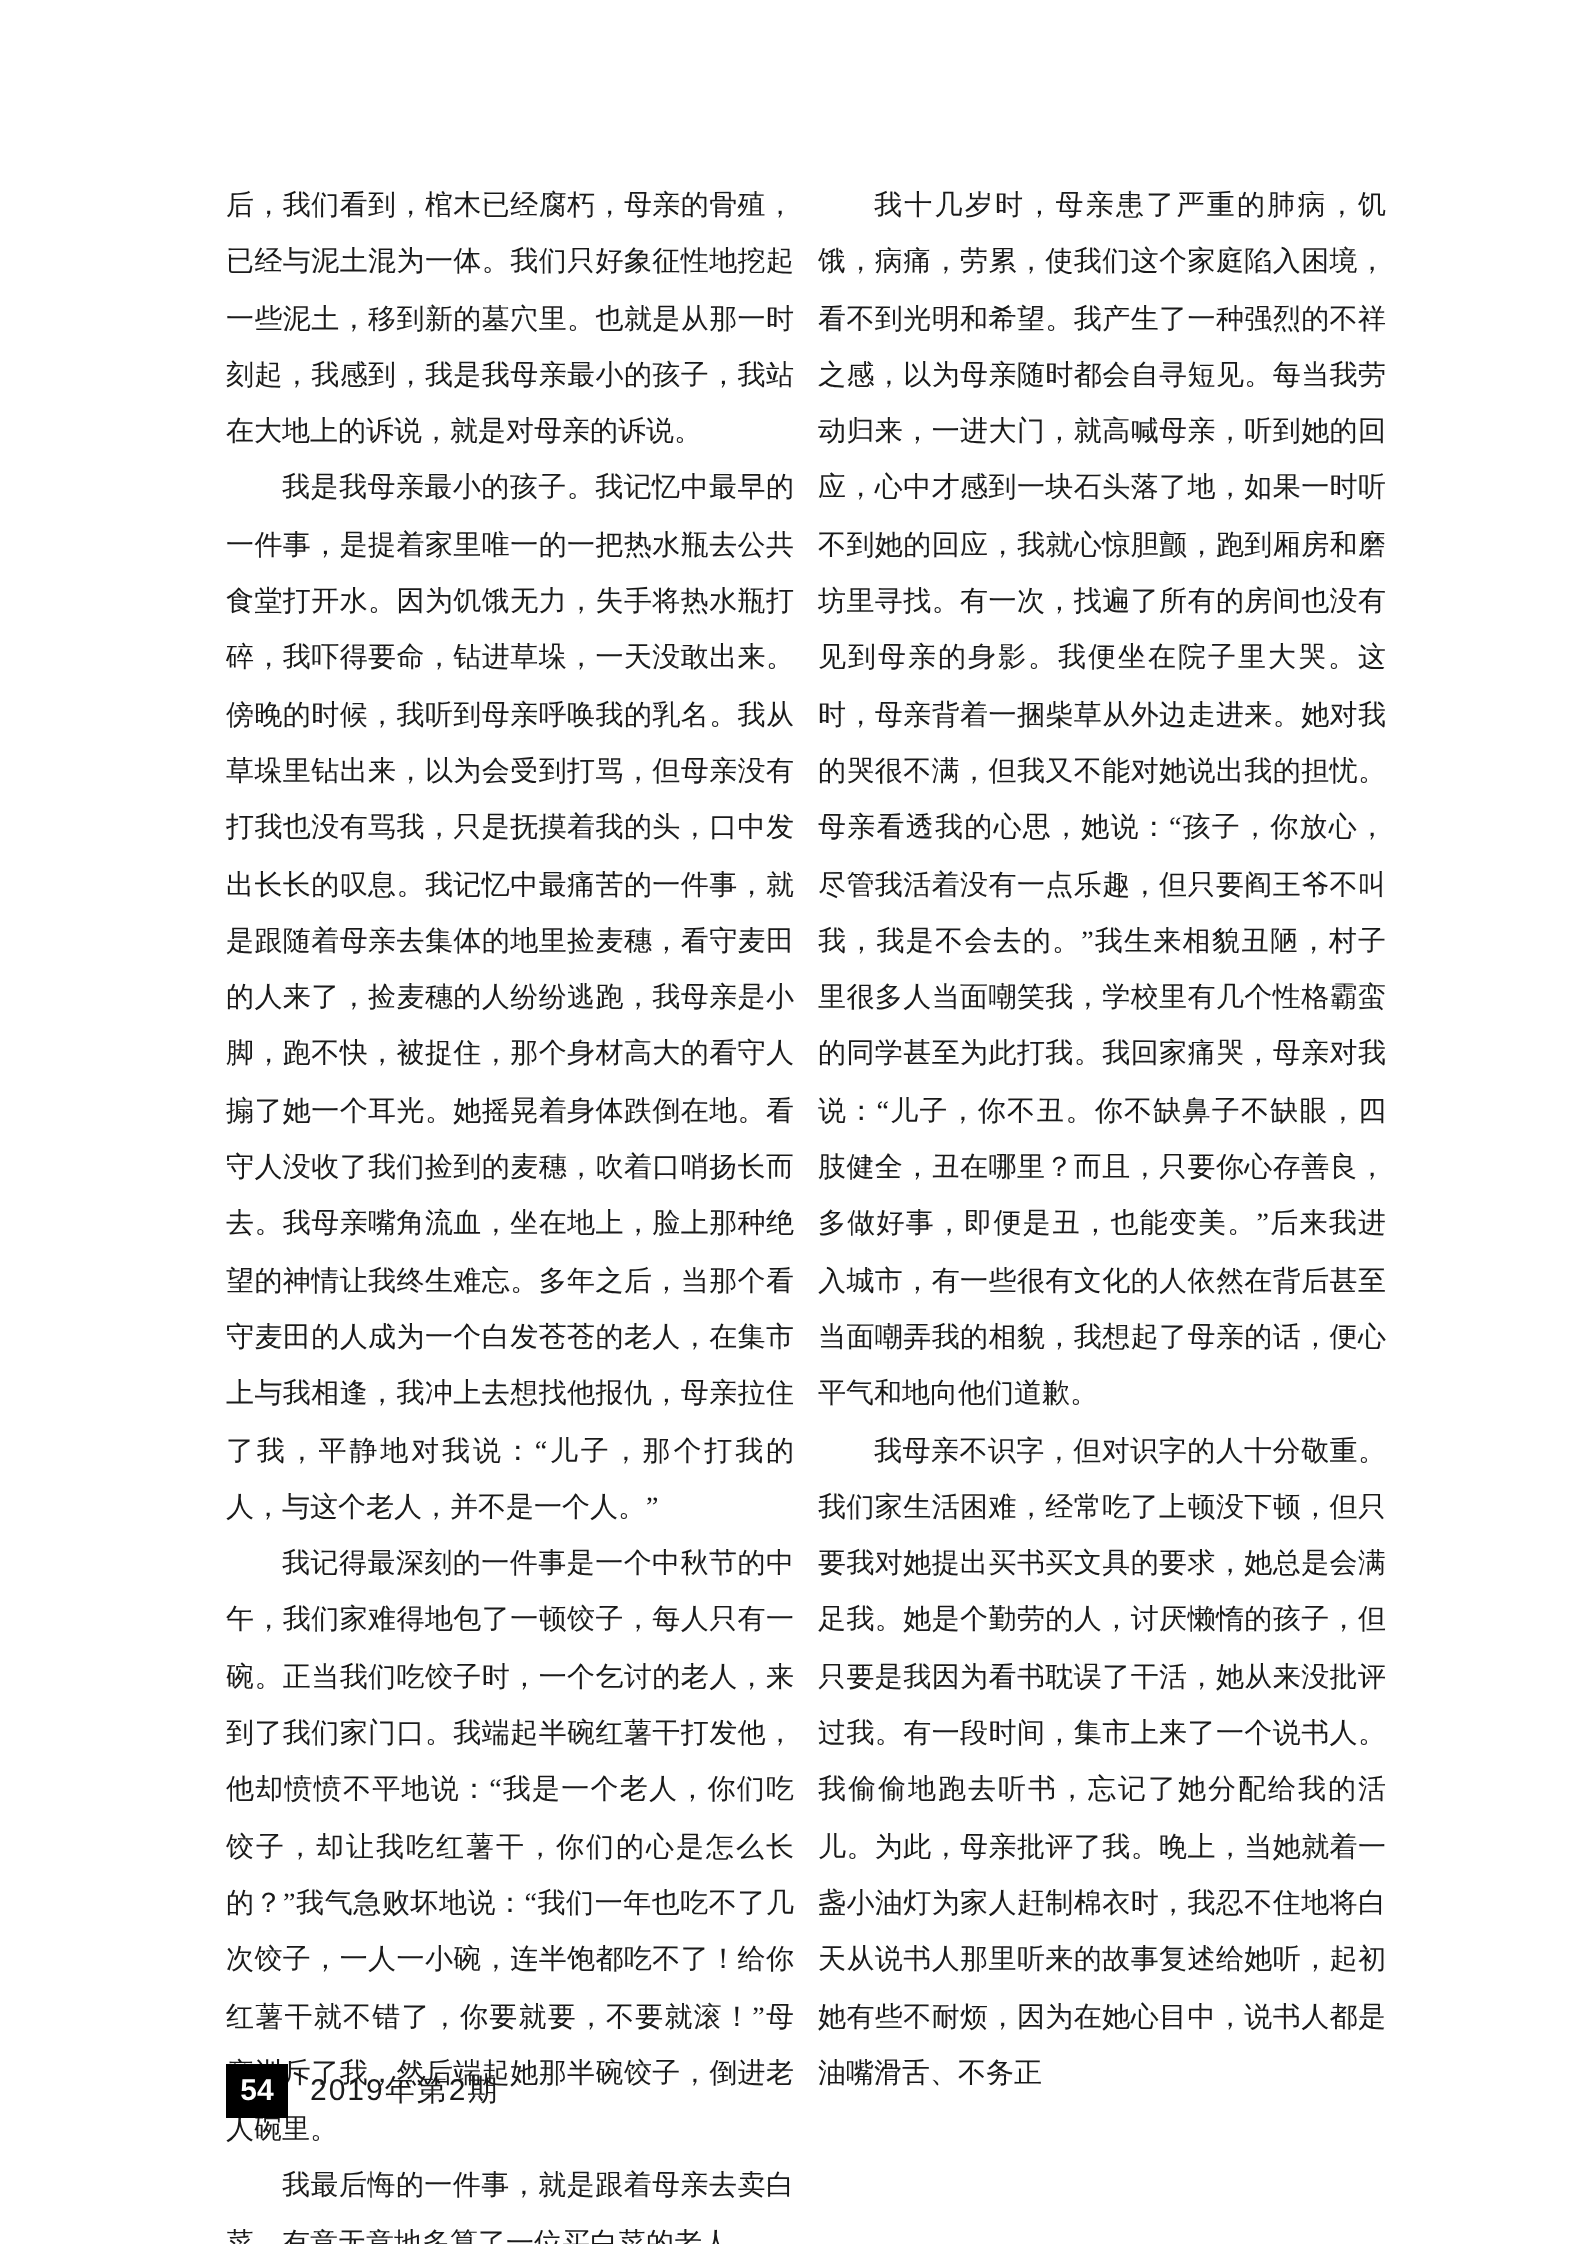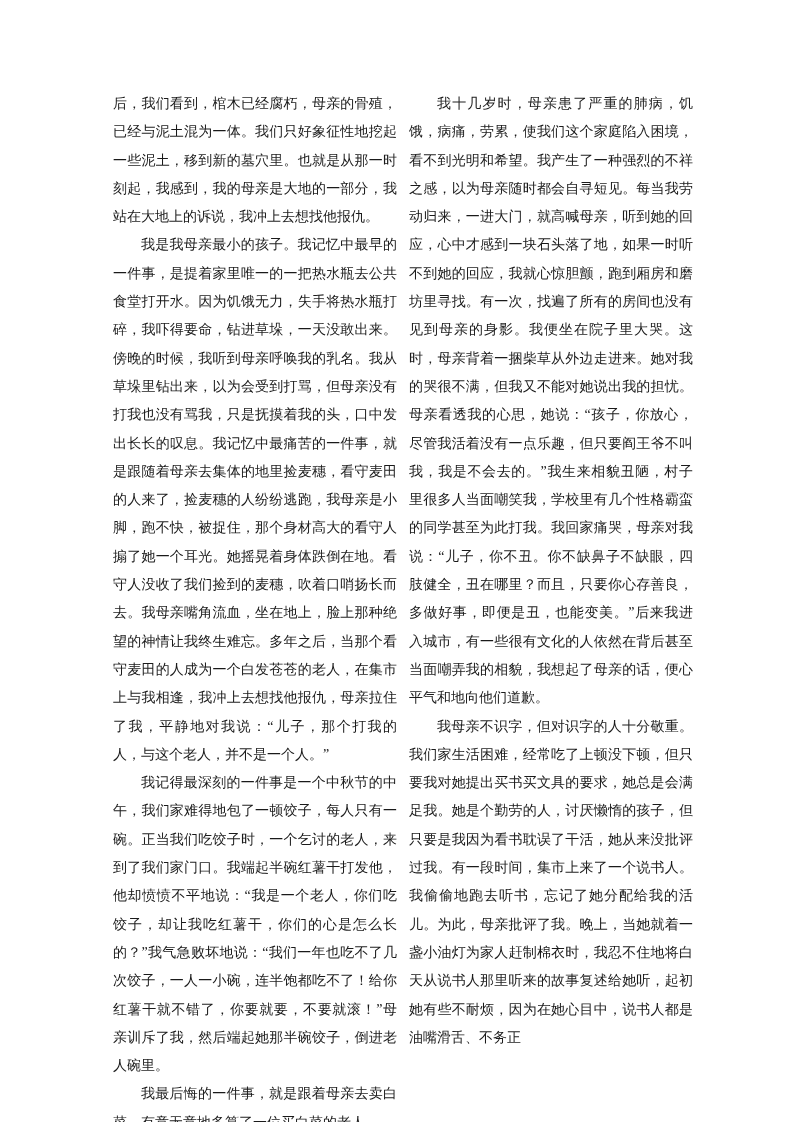--- a/index.html
+++ b/index.html
@@ -71,27 +71,31 @@
   }
 </style>
 </head>
 <body>
 
 <div class="page">
 
   <div class="content">
 
     <div class="col">
-      <p>后，我们看到，棺木已经腐朽，母亲的骨殖，已经与泥土混为一体。我们只好象征性地挖起一些泥土，移到新的墓穴里。也就是从那一时刻起，我感到，我的母亲是大地的一部分，我站在大地上的诉说，我冲上去想找他报仇。</p>
+      <p>后，我们看到，棺木已经腐朽，母亲的骨殖，已经与泥土混为一体。我们只好象征性地挖起一些泥土，移到新的墓穴里。也就是从那一时刻起，我感到，我是我母亲最小的孩子，我站在大地上的诉说，就是对母亲的诉说。</p>
       <p class="indent">我是我母亲最小的孩子。我记忆中最早的一件事，是提着家里唯一的一把热水瓶去公共食堂打开水。因为饥饿无力，失手将热水瓶打碎，我吓得要命，钻进草垛，一天没敢出来。傍晚的时候，我听到母亲呼唤我的乳名。我从草垛里钻出来，以为会受到打骂，但母亲没有打我也没有骂我，只是抚摸着我的头，口中发出长长的叹息。我记忆中最痛苦的一件事，就是跟随着母亲去集体的地里捡麦穗，看守麦田的人来了，捡麦穗的人纷纷逃跑，我母亲是小脚，跑不快，被捉住，那个身材高大的看守人搧了她一个耳光。她摇晃着身体跌倒在地。看守人没收了我们捡到的麦穗，吹着口哨扬长而去。我母亲嘴角流血，坐在地上，脸上那种绝望的神情让我终生难忘。多年之后，当那个看守麦田的人成为一个白发苍苍的老人，在集市上与我相逢，我冲上去想找他报仇，母亲拉住了我，平静地对我说：“儿子，那个打我的人，与这个老人，并不是一个人。”</p>
       <p class="indent">我记得最深刻的一件事是一个中秋节的中午，我们家难得地包了一顿饺子，每人只有一碗。正当我们吃饺子时，一个乞讨的老人，来到了我们家门口。我端起半碗红薯干打发他，他却愤愤不平地说：“我是一个老人，你们吃饺子，却让我吃红薯干，你们的心是怎么长的？”我气急败坏地说：“我们一年也吃不了几次饺子，一人一小碗，连半饱都吃不了！给你红薯干就不错了，你要就要，不要就滚！”母亲训斥了我，然后端起她那半碗饺子，倒进老人碗里。</p>
       <p class="indent">我最后悔的一件事，就是跟着母亲去卖白菜，有意无意地多算了一位买白菜的老人</p>
     </div>
 
     <div class="col">
       <p class="indent">我十几岁时，母亲患了严重的肺病，饥饿，病痛，劳累，使我们这个家庭陷入困境，看不到光明和希望。我产生了一种强烈的不祥之感，以为母亲随时都会自寻短见。每当我劳动归来，一进大门，就高喊母亲，听到她的回应，心中才感到一块石头落了地，如果一时听不到她的回应，我就心惊胆颤，跑到厢房和磨坊里寻找。有一次，找遍了所有的房间也没有见到母亲的身影。我便坐在院子里大哭。这时，母亲背着一捆柴草从外边走进来。她对我的哭很不满，但我又不能对她说出我的担忧。母亲看透我的心思，她说：“孩子，你放心，尽管我活着没有一点乐趣，但只要阎王爷不叫我，我是不会去的。”我生来相貌丑陋，村子里很多人当面嘲笑我，学校里有几个性格霸蛮的同学甚至为此打我。我回家痛哭，母亲对我说：“儿子，你不丑。你不缺鼻子不缺眼，四肢健全，丑在哪里？而且，只要你心存善良，多做好事，即便是丑，也能变美。”后来我进入城市，有一些很有文化的人依然在背后甚至当面嘲弄我的相貌，我想起了母亲的话，便心平气和地向他们道歉。</p>
       <p class="indent">我母亲不识字，但对识字的人十分敬重。我们家生活困难，经常吃了上顿没下顿，但只要我对她提出买书买文具的要求，她总是会满足我。她是个勤劳的人，讨厌懒惰的孩子，但只要是我因为看书耽误了干活，她从来没批评过我。有一段时间，集市上来了一个说书人。我偷偷地跑去听书，忘记了她分配给我的活儿。为此，母亲批评了我。晚上，当她就着一盏小油灯为家人赶制棉衣时，我忍不住地将白天从说书人那里听来的故事复述给她听，起初她有些不耐烦，因为在她心目中，说书人都是油嘴滑舌、不务正</p>
     </div>
 
   </div>
 
+  <div class="footer">
+    <div class="pagenum-box">54</div>
+    <div class="issue-label">2019年第2期</div>
+  </div>
 
 </div>
 
 </body></html>

